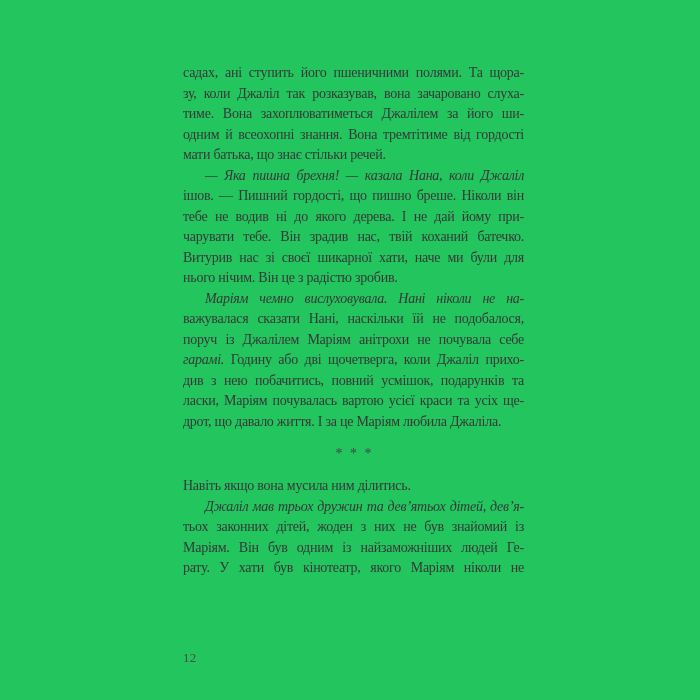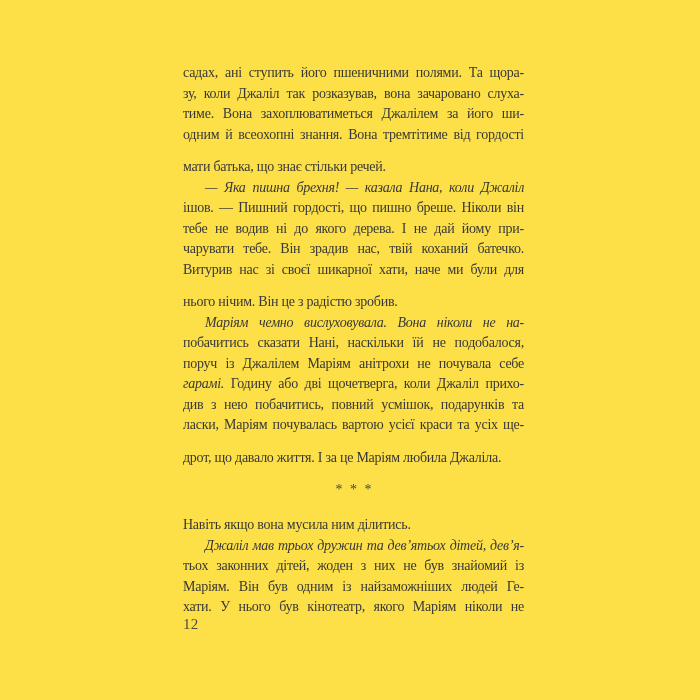--- a/index.html
+++ b/index.html
@@ -8,59 +8,59 @@
     width: 700px;
     height: 700px;
     background: #fdfdfd;
     overflow: hidden;
   }
   .page {
     position: absolute;
     left: 0; top: 0;
     width: 700px;
     height: 700px;
-    background: #fde047;
+    background: #22c55e;
   }
   .text-block {
     position: absolute;
     left: 183px;
     top: 63px;
     width: 341px;
     font-family: "Liberation Serif", serif;
     font-size: 14px;
     line-height: 20.5px;
     letter-spacing: -0.25px;
     color: #383838;
   }
   .paragraph { margin: 0; padding: 0; }
   .line {
     text-align: justify;
     text-align-last: justify;
     white-space: nowrap;
   }
-  .line.par-end { text-align-last: left; margin-top: 12px; }
+  .line.par-end { text-align-last: left; }
   .line.indent { text-indent: 22px; font-style: italic; }
   .line i { font-style: italic; }
   .separator {
     text-align: center;
     text-align-last: center;
     margin: 9px 0;
     line-height: 26px;
     font-size: 14px;
     letter-spacing: 2px;
     padding-left: 2px;
     color: #444444;
     white-space: nowrap;
   }
   .page-number {
     position: absolute;
     left: 183px;
-    top: 616px;
+    top: 650px;
     font-family: "Liberation Serif", serif;
-    font-size: 15px;
+    font-size: 13px;
     letter-spacing: 0.3px;
     color: #4a4a4a;
   }
 </style>
 </head>
 <body>
 
 <div class="page">
   <main class="text-block">
       <div class="paragraph">
@@ -72,33 +72,33 @@
       </div>
       <div class="paragraph">
         <div class="line indent">— Яка пишна брехня! — казала Нана, коли Джаліл</div>
         <div class="line">ішов. — Пишний гордості, що пишно бреше. Ніколи він</div>
         <div class="line">тебе не водив ні до якого дерева. І не дай йому при-</div>
         <div class="line">чарувати тебе. Він зрадив нас, твій коханий батечко.</div>
         <div class="line">Витурив нас зі своєї шикарної хати, наче ми були для</div>
         <div class="line par-end">нього нічим. Він це з радістю зробив.</div>
       </div>
       <div class="paragraph">
-        <div class="line indent">Маріям чемно вислуховувала. Вона ніколи не на-</div>
-        <div class="line">побачитись сказати Нані, наскільки їй не подобалося,</div>
+        <div class="line indent">Маріям чемно вислуховувала. Нані ніколи не на-</div>
+        <div class="line">важувалася сказати Нані, наскільки їй не подобалося,</div>
         <div class="line">поруч із Джалілем Маріям анітрохи не почувала себе</div>
         <div class="line"><i>гарамі.</i> Годину або дві щочетверга, коли Джаліл прихо-</div>
         <div class="line">див з нею побачитись, повний усмішок, подарунків та</div>
         <div class="line">ласки, Маріям почувалась вартою усієї краси та усіх ще-</div>
         <div class="line par-end">дрот, що давало життя. І за це Маріям любила Джаліла.</div>
       </div>
       <div class="separator">* * *</div>
       <div class="paragraph">
         <div class="line par-end">Навіть якщо вона мусила ним ділитись.</div>
       </div>
       <div class="paragraph">
         <div class="line indent">Джаліл мав трьох дружин та дев’ятьох дітей, дев’я-</div>
         <div class="line">тьох законних дітей, жоден з них не був знайомий із</div>
         <div class="line">Маріям. Він був одним із найзаможніших людей Ге-</div>
-        <div class="line">хати. У нього був кінотеатр, якого Маріям ніколи не</div>
+        <div class="line">рату. У хати був кінотеатр, якого Маріям ніколи не</div>
       </div>
     </main>
   <div class="page-number">12</div>
 </div>
 
 </body></html>

